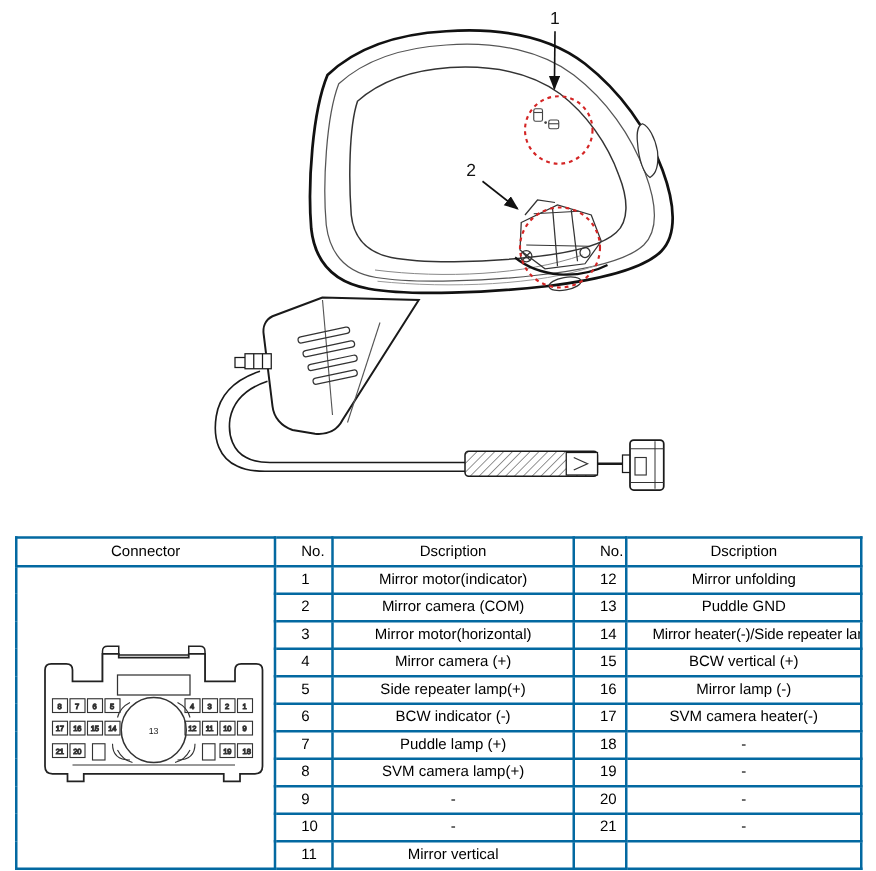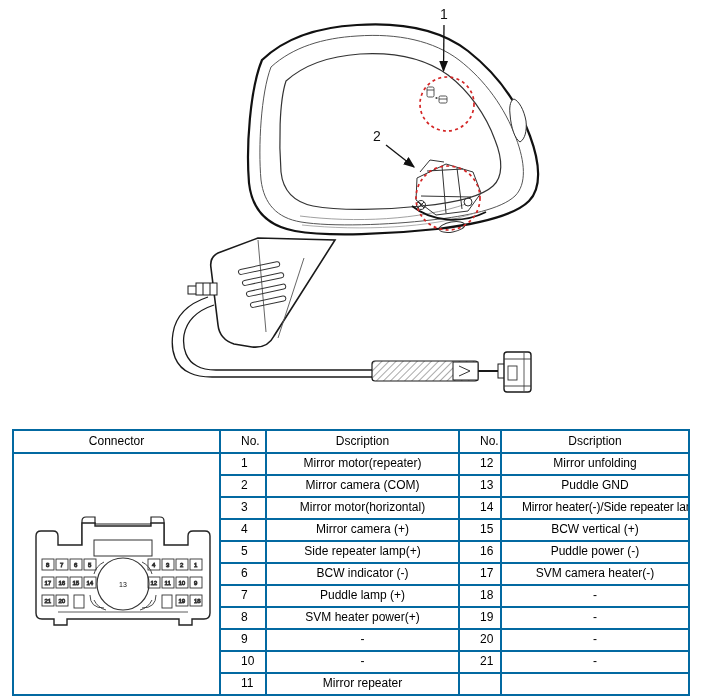--- a/index.html
+++ b/index.html
@@ -214,21 +214,21 @@
                 <text x="160" y="89">18</text>
 
           <rect x="40" y="81" width="10" height="13"></rect>
           <rect x="128" y="81" width="10" height="13"></rect>
           <path d="M56,81 Q56,94 70,94"></path>
           <path d="M122,81 Q122,94 108,94"></path>
         </g>
       </svg>
     </td>
     <td>1</td>
-    <td>Mirror motor(repeater)</td>
+    <td>Mirror motor(indicator)</td>
     <td>12</td>
     <td>Mirror unfolding</td>
   </tr>
   <tr>
     <td>2</td>
     <td>Mirror camera (COM)</td>
     <td>13</td>
     <td>Puddle GND</td>
   </tr>
   <tr>
@@ -240,53 +240,53 @@
   <tr>
     <td>4</td>
     <td>Mirror camera (+)</td>
     <td>15</td>
     <td>BCW vertical (+)</td>
   </tr>
   <tr>
     <td>5</td>
     <td>Side repeater lamp(+)</td>
     <td>16</td>
-    <td>Puddle power (-)</td>
+    <td>Mirror lamp (-)</td>
   </tr>
   <tr>
     <td>6</td>
     <td>BCW indicator (-)</td>
     <td>17</td>
     <td>SVM camera heater(-)</td>
   </tr>
   <tr>
     <td>7</td>
     <td>Puddle lamp (+)</td>
     <td>18</td>
     <td>-</td>
   </tr>
   <tr>
     <td>8</td>
-    <td>SVM heater power(+)</td>
+    <td>SVM camera lamp(+)</td>
     <td>19</td>
     <td>-</td>
   </tr>
   <tr>
     <td>9</td>
     <td>-</td>
     <td>20</td>
     <td>-</td>
   </tr>
   <tr>
     <td>10</td>
     <td>-</td>
     <td>21</td>
     <td>-</td>
   </tr>
   <tr>
     <td>11</td>
-    <td>Mirror repeater</td>
+    <td>Mirror vertical</td>
     <td></td>
     <td></td>
   </tr>
 </tbody>
     </table>
 </div>
 
 </body></html>

